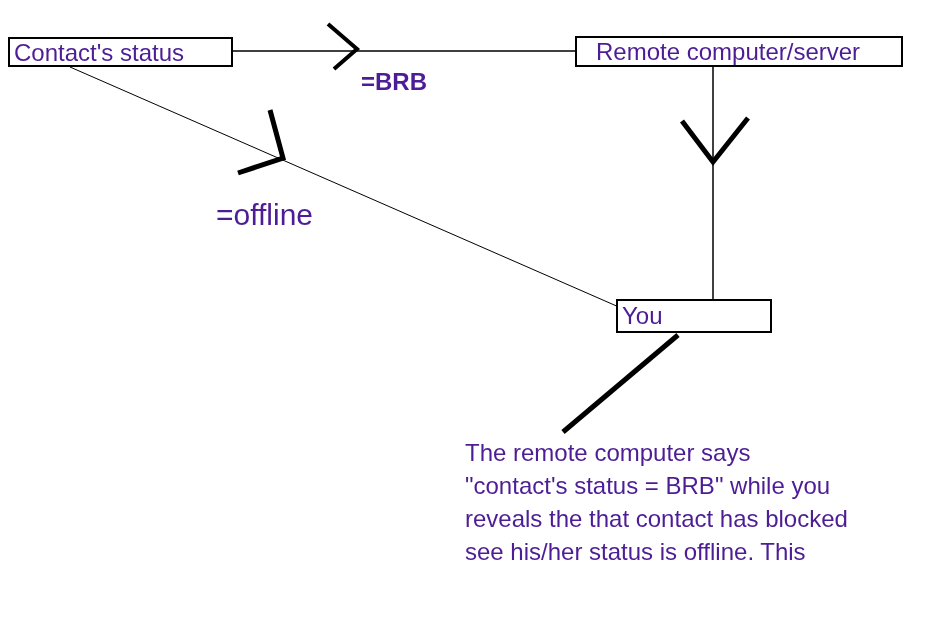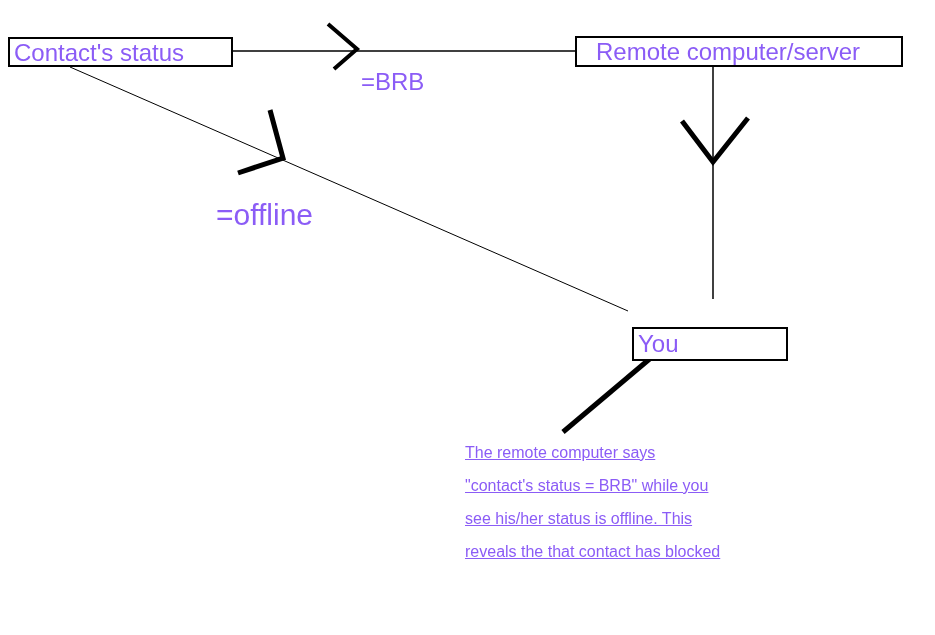--- a/index.html
+++ b/index.html
@@ -1,21 +1,21 @@
 <!DOCTYPE html>
 <html><head>
 <meta charset="utf-8">
 <style>
   html, body { margin: 0; padding: 0; background: #ffffff; }
   .canvas {
     position: relative;
     width: 935px;
     height: 635px;
     background: #ffffff;
-    color: #8b5cf6;
+    color: #4c1d95;
     font-family: "Liberation Sans", sans-serif;
     overflow: hidden;
   }
   .wires {
     position: absolute;
     left: 0; top: 0;
     width: 935px; height: 635px;
   }
   .node {
     position: absolute;
@@ -23,42 +23,41 @@
     border: 2px solid #000000;
     background: #ffffff;
     font-size: 24px;
     line-height: 27px;
     padding: 0 4px;
     white-space: nowrap;
     overflow: hidden;
   }
   .node-contact { left: 8px;   top: 37px;  width: 225px; height: 30px; }
   .node-remote  { left: 575px; top: 36px;  width: 328px; height: 31px; padding-left: 19px; }
-  .node-you     { left: 632px; top: 299px; width: 156px; height: 34px; line-height: 30px; margin-top: 28px; }
+  .node-you     { left: 616px; top: 299px; width: 156px; height: 34px; line-height: 30px; }
   .edge-label {
     position: absolute;
     white-space: nowrap;
   }
   .label-brb {
     left: 361px; top: 68px;
     font-size: 24px;
-    font-weight: normal;
+    font-weight: bold;
   }
   .label-offline {
     left: 216px; top: 198px;
     font-size: 30px;
   }
   .note {
     position: absolute;
     left: 465px; top: 436px;
     width: 470px;
-    font-size: 16px;
+    font-size: 24px;
     line-height: 33px;
     white-space: nowrap;
-    text-decoration: underline;
   }
 </style>
 </head>
 <body>
 
 <div class="canvas">
 
   <svg class="wires" viewBox="0 0 935 635" xmlns="http://www.w3.org/2000/svg">
 
     <line x1="233" y1="51" x2="575" y2="51" stroke="#000000" stroke-width="1.5"></line>
@@ -79,17 +78,17 @@
 
   <div class="node node-you">You</div>
 
   <div class="edge-label label-brb">=BRB</div>
 
   <div class="edge-label label-offline">=offline</div>
 
   <div class="note">
     <div>The remote computer says</div>
     <div>"contact's status = BRB" while you</div>
+    <div>reveals the that contact has blocked</div>
     <div>see his/her status is offline. This</div>
-    <div>reveals the that contact has blocked</div>
   </div>
 
 </div>
 
 </body></html>

